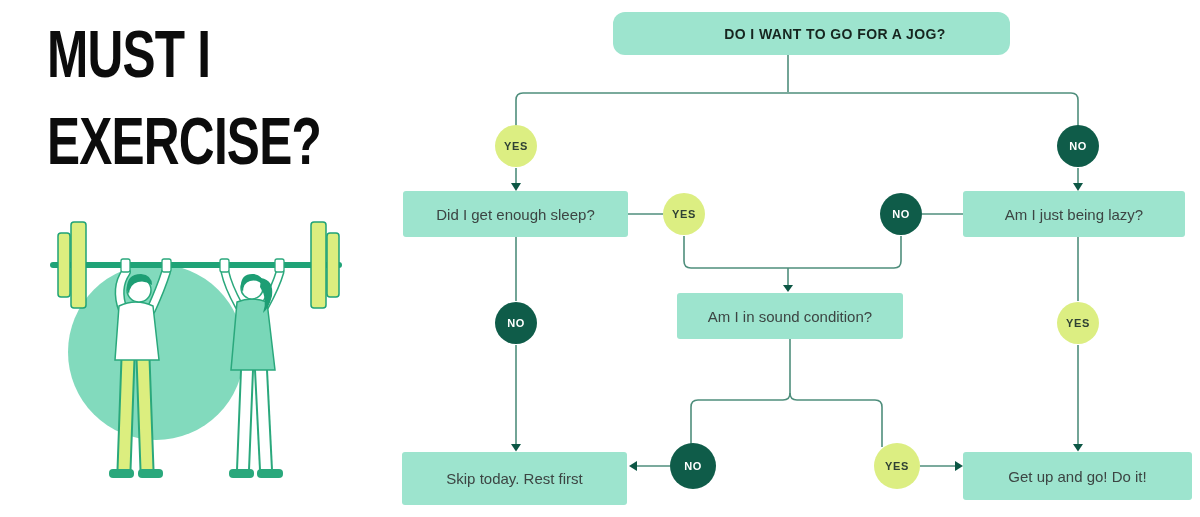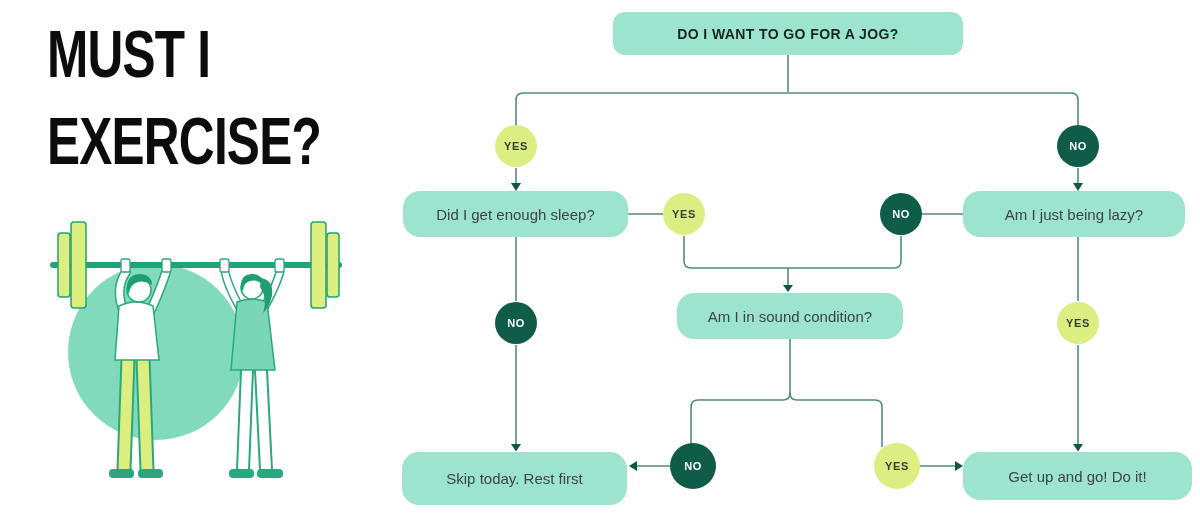--- a/index.html
+++ b/index.html
@@ -3,24 +3,24 @@
 <meta charset="utf-8">
 <style>
   html,body{margin:0;padding:0;background:#ffffff;}
   .canvas{position:relative;width:1200px;height:517px;background:#ffffff;overflow:hidden;
           font-family:Liberation Sans, sans-serif;}
   
   .title{position:absolute;left:47px;top:10px;color:#0c0c0c;font-weight:bold;
          font-size:62px;line-height:81px;letter-spacing:-1px;
          transform:scale(0.80,1.08);transform-origin:top left;white-space:nowrap;}
   
-  .node{position:absolute;background:#9de4ce;border-radius:17px;display:flex;
+  .node{position:absolute;background:#9de4ce;border-radius:3px;display:flex;
         align-items:center;justify-content:center;color:#3c4543;font-size:15px;
         text-align:center;z-index:2;}
-  .node.root{font-weight:bold;font-size:14px;letter-spacing:.4px;color:#16251f;border-radius:12px;}
+  .node.root{font-weight:bold;font-size:14px;letter-spacing:.4px;color:#16251f;border-radius:12px;padding-left:47px;}
   #node-root {left:613px;top:12px;width:350px;height:43px;}
   #node-sleep{left:403px;top:191px;width:225px;height:46px;}
   #node-lazy {left:963px;top:191px;width:222px;height:46px;}
   #node-sound{left:677px;top:293px;width:226px;height:46px;}
   #node-skip {left:402px;top:452px;width:225px;height:53px;}
   #node-go   {left:963px;top:452px;width:229px;height:48px;}
   
   .badge{position:absolute;width:42px;height:42px;border-radius:50%;display:flex;
          align-items:center;justify-content:center;font-size:11px;font-weight:bold;
          letter-spacing:.6px;z-index:3;}

